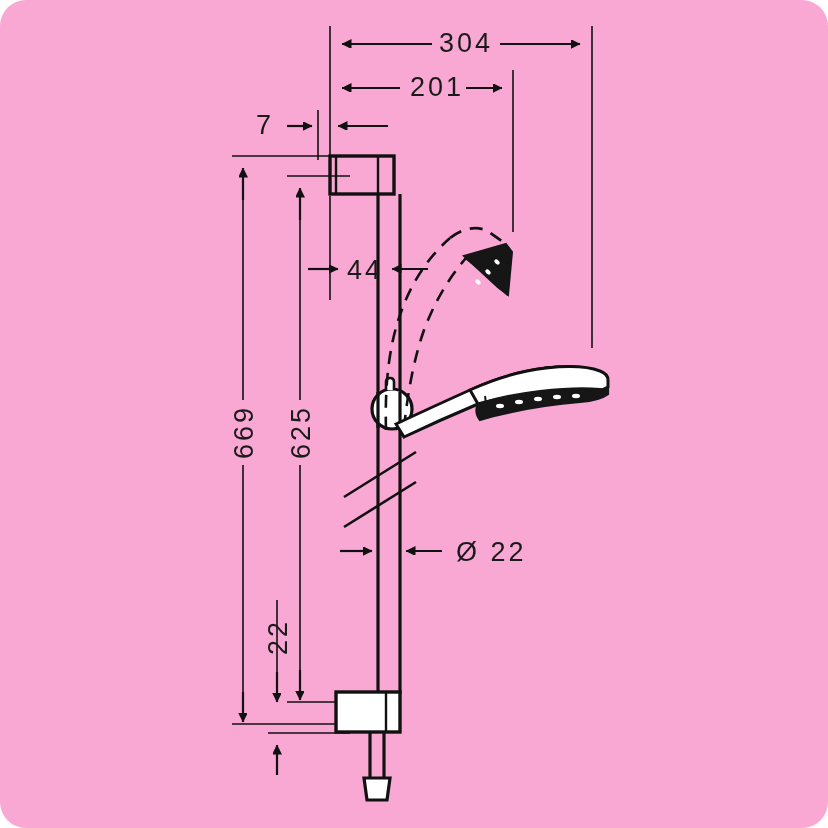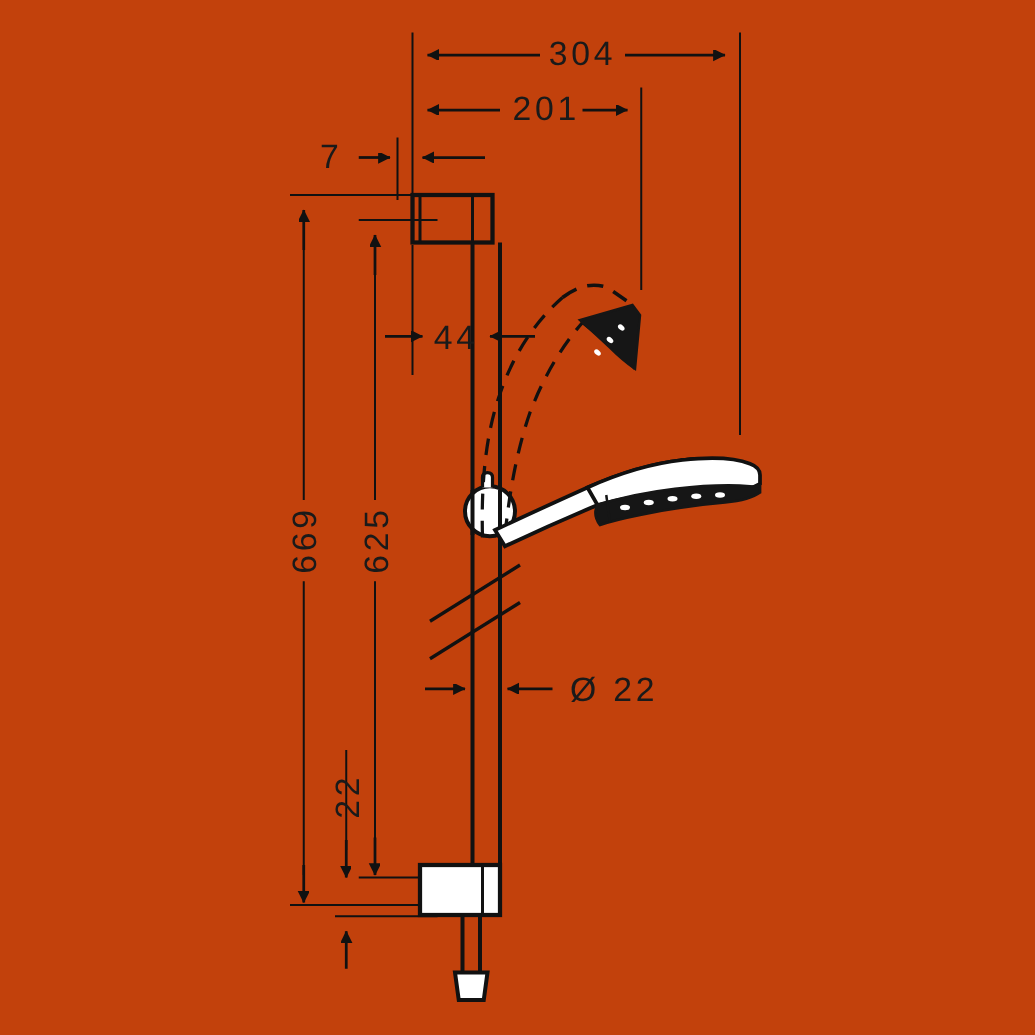--- a/index.html
+++ b/index.html
@@ -10,21 +10,22 @@
   body {
     width: 828px;
     height: 828px;
     font-family: "Liberation Sans", sans-serif;
     overflow: hidden;
   }
   #drawing-root {
     position: relative;
     width: 828px;
     height: 828px;
-    background: #c2410c;
+    background: #f9a8d4;
+    border-radius: 26px;
   }
   svg#technical-drawing {
     display: block;
     width: 828px;
     height: 828px;
   }
   .dim-text {
     font-family: "Liberation Sans", sans-serif;
     font-size: 27px;
     letter-spacing: 3px;

